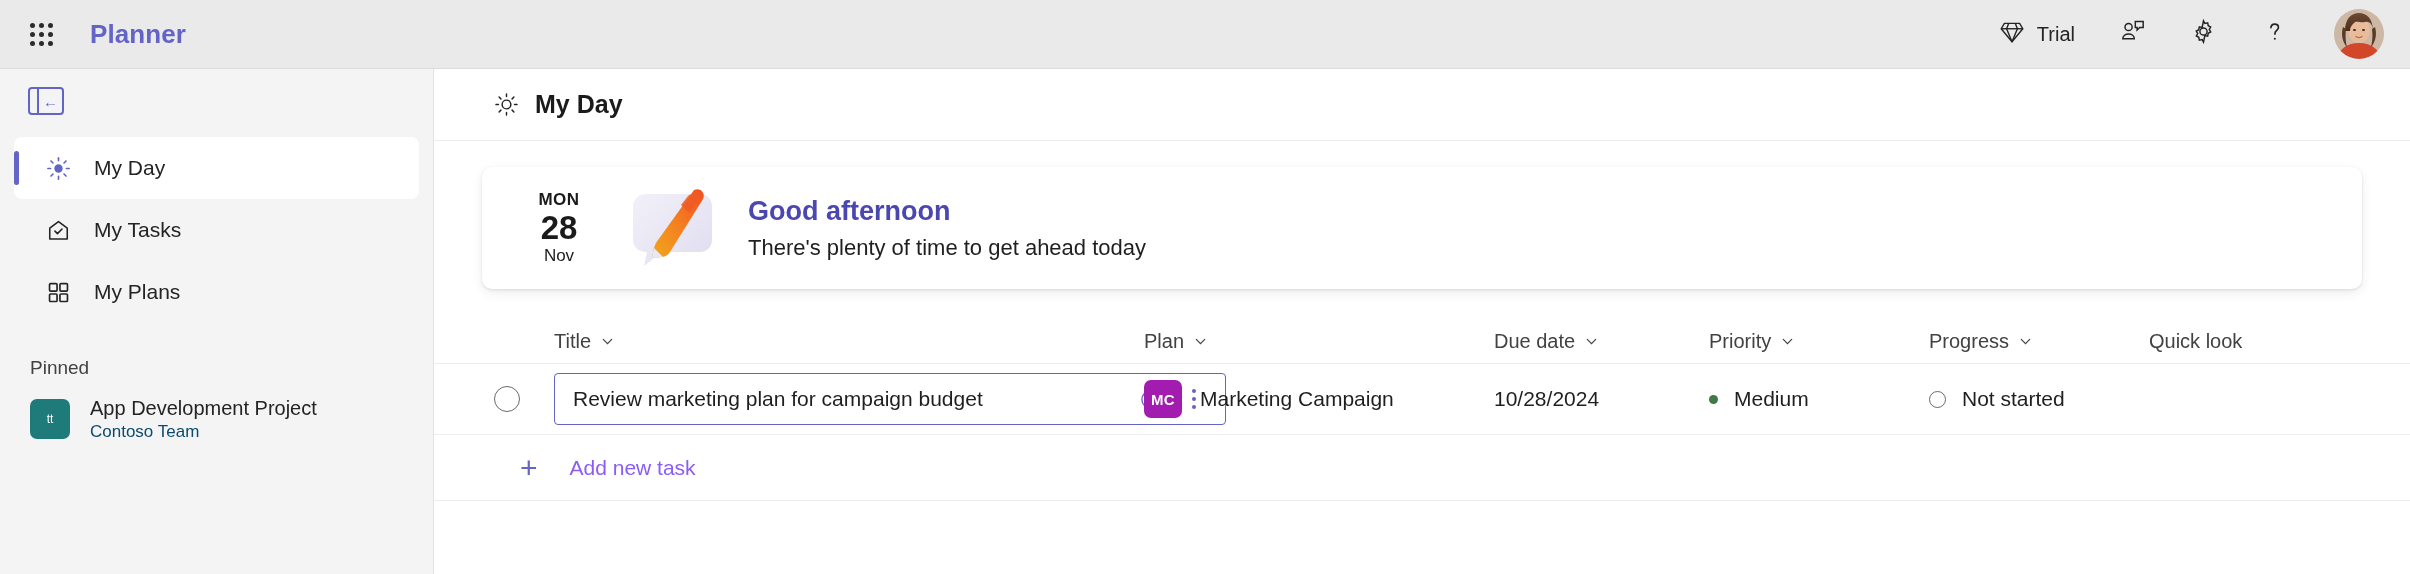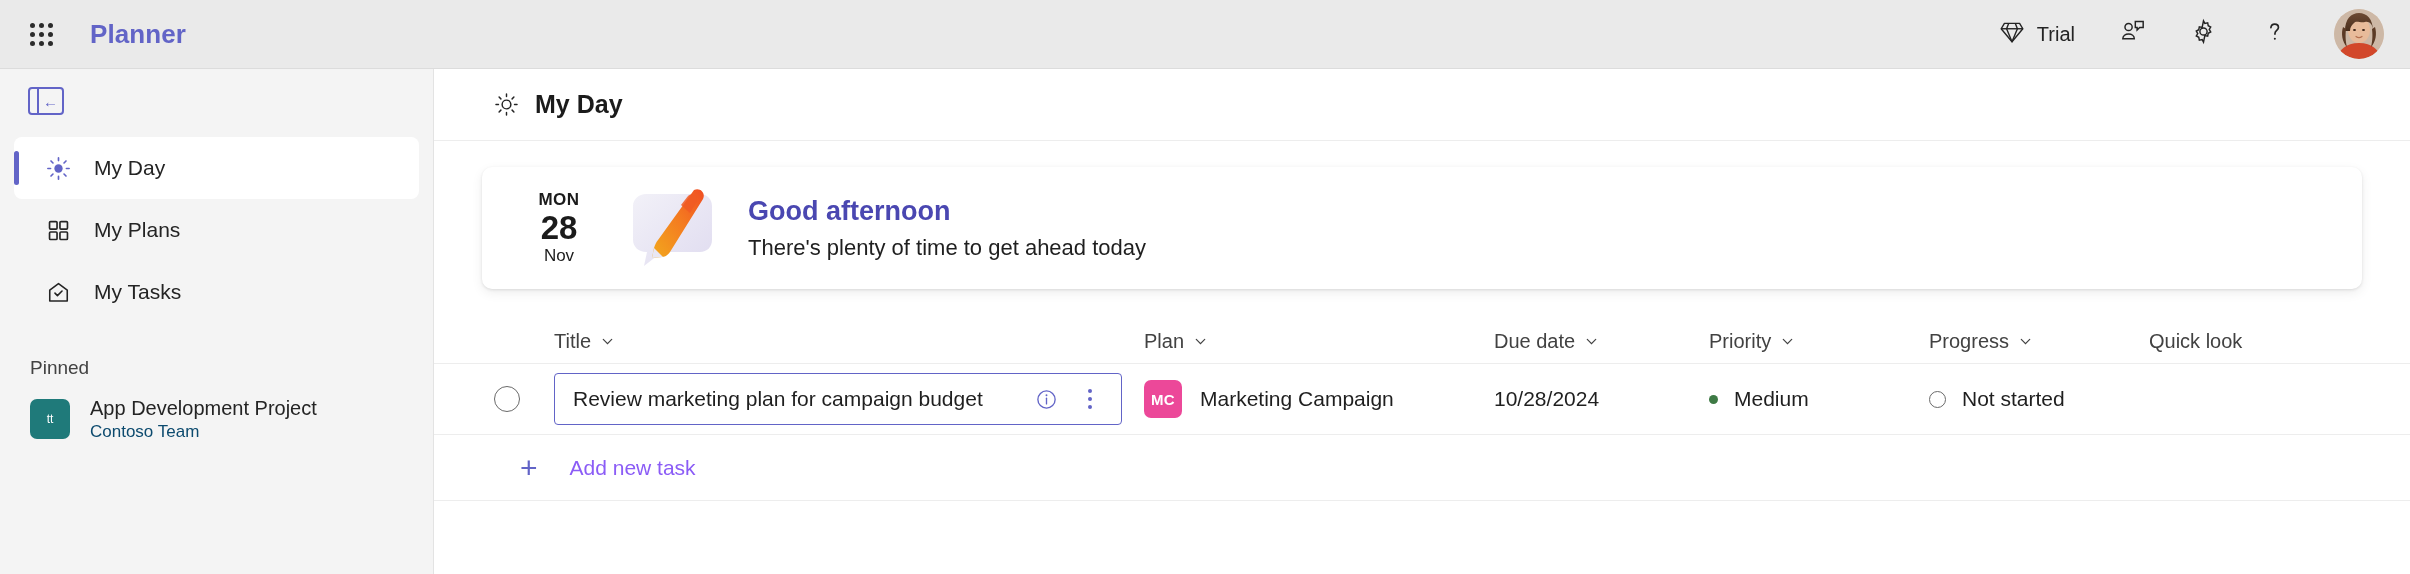--- a/index.html
+++ b/index.html
@@ -134,21 +134,21 @@
   .trow {
     display:flex; align-items:center; height:72px;
     padding-left:60px; box-sizing:border-box;
     border-top:1px solid #EDEDED; border-bottom:1px solid #EDEDED;
   }
   .task-check {
     width:26px; height:26px; border-radius:50%;
     border:1.6px solid #6a6a6a; box-sizing:border-box; cursor:pointer;
   }
   .title-field {
-    height:52px; width:568px; box-sizing:border-box;
+    height:52px; width:672px; box-sizing:border-box;
     border:1.6px solid #6264C7; border-radius:4px;
     display:flex; align-items:center; padding:0 14px 0 18px; gap:10px;
     background:#fff;
   }
   .title-text { flex:1 1 auto; font-size:21px; color:#1f1f1f; white-space:nowrap; overflow:hidden; }
   .icon-btn { width:34px; height:34px; display:flex; align-items:center; justify-content:center; color:#6264C7; cursor:pointer; border-radius:4px; }
   .kebab { display:flex; flex-direction:column; gap:4px; align-items:center; }
   .kebab i { width:4px; height:4px; border-radius:50%; background:#6264C7; display:block; }
 
   .plan-cell { display:flex; align-items:center; gap:18px; cursor:pointer; }
@@ -278,38 +278,38 @@
             <svg width="25" height="25" viewBox="0 0 24 24" fill="none" stroke="currentColor" stroke-width="1.6" stroke-linecap="round">
               <circle cx="12" cy="12" r="4" fill="currentColor" stroke="none"></circle>
               <path d="M12 1.8v2.6M12 19.6v2.6M1.8 12h2.6M19.6 12h2.6M4.8 4.8l1.9 1.9M17.3 17.3l1.9 1.9M19.2 4.8l-1.9 1.9M6.7 17.3l-1.9 1.9"></path>
             </svg>
           </span>
           <span>My Day</span>
         </div>
 
         <div class="nav-item">
           <span class="nav-ico">
+            <svg width="25" height="25" viewBox="0 0 24 24" fill="none" stroke="currentColor" stroke-width="1.5" stroke-linejoin="round" stroke-linecap="round">
+              <path d="M3.6 9.8L12 3.4l8.4 6.4v10.3H3.6z"></path>
+              <path d="M8.6 12.6l2.4 2.4 4.4-4.4"></path>
+            </svg>
+          </span>
+          <span>My Tasks</span>
+        </div>
+
+        <div class="nav-item">
+          <span class="nav-ico">
             <svg width="25" height="25" viewBox="0 0 24 24" fill="none" stroke="currentColor" stroke-width="1.6">
               <rect x="3.4" y="3.4" width="7.2" height="7.2" rx="1"></rect>
               <rect x="13.4" y="3.4" width="7.2" height="7.2" rx="1"></rect>
               <rect x="3.4" y="13.4" width="7.2" height="7.2" rx="1"></rect>
               <rect x="13.4" y="13.4" width="7.2" height="7.2" rx="1"></rect>
             </svg>
           </span>
           <span>My Plans</span>
-        </div>
-
-        <div class="nav-item">
-          <span class="nav-ico">
-            <svg width="25" height="25" viewBox="0 0 24 24" fill="none" stroke="currentColor" stroke-width="1.5" stroke-linejoin="round" stroke-linecap="round">
-              <path d="M3.6 9.8L12 3.4l8.4 6.4v10.3H3.6z"></path>
-              <path d="M8.6 12.6l2.4 2.4 4.4-4.4"></path>
-            </svg>
-          </span>
-          <span>My Tasks</span>
         </div>
       </div>
 
       <div class="pinned-title">Pinned</div>
 
       <div class="pinned-item">
         <div class="plan-badge" style="background: rgb(31, 122, 122);">tt</div>
         <div class="plan-texts">
           <span class="plan-name">App Development Project</span>
           <span class="plan-sub">Contoso Team</span>
@@ -447,21 +447,21 @@
                   <i></i>
                   <i></i>
                   <i></i>
                 </span>
               </span>
             </div>
           </div>
 
           <div class="col-plan">
             <div class="plan-cell">
-              <span class="plan-chip" style="background: #ec4899;">MC</span>
+              <span class="plan-chip" style="background: #a21caf;">MC</span>
               <span class="cell-text">Marketing Campaign</span>
             </div>
           </div>
 
           <div class="col-due">
             <span class="cell-text">10/28/2024</span>
           </div>
 
           <div class="col-prio">
             <div class="prio-cell">

